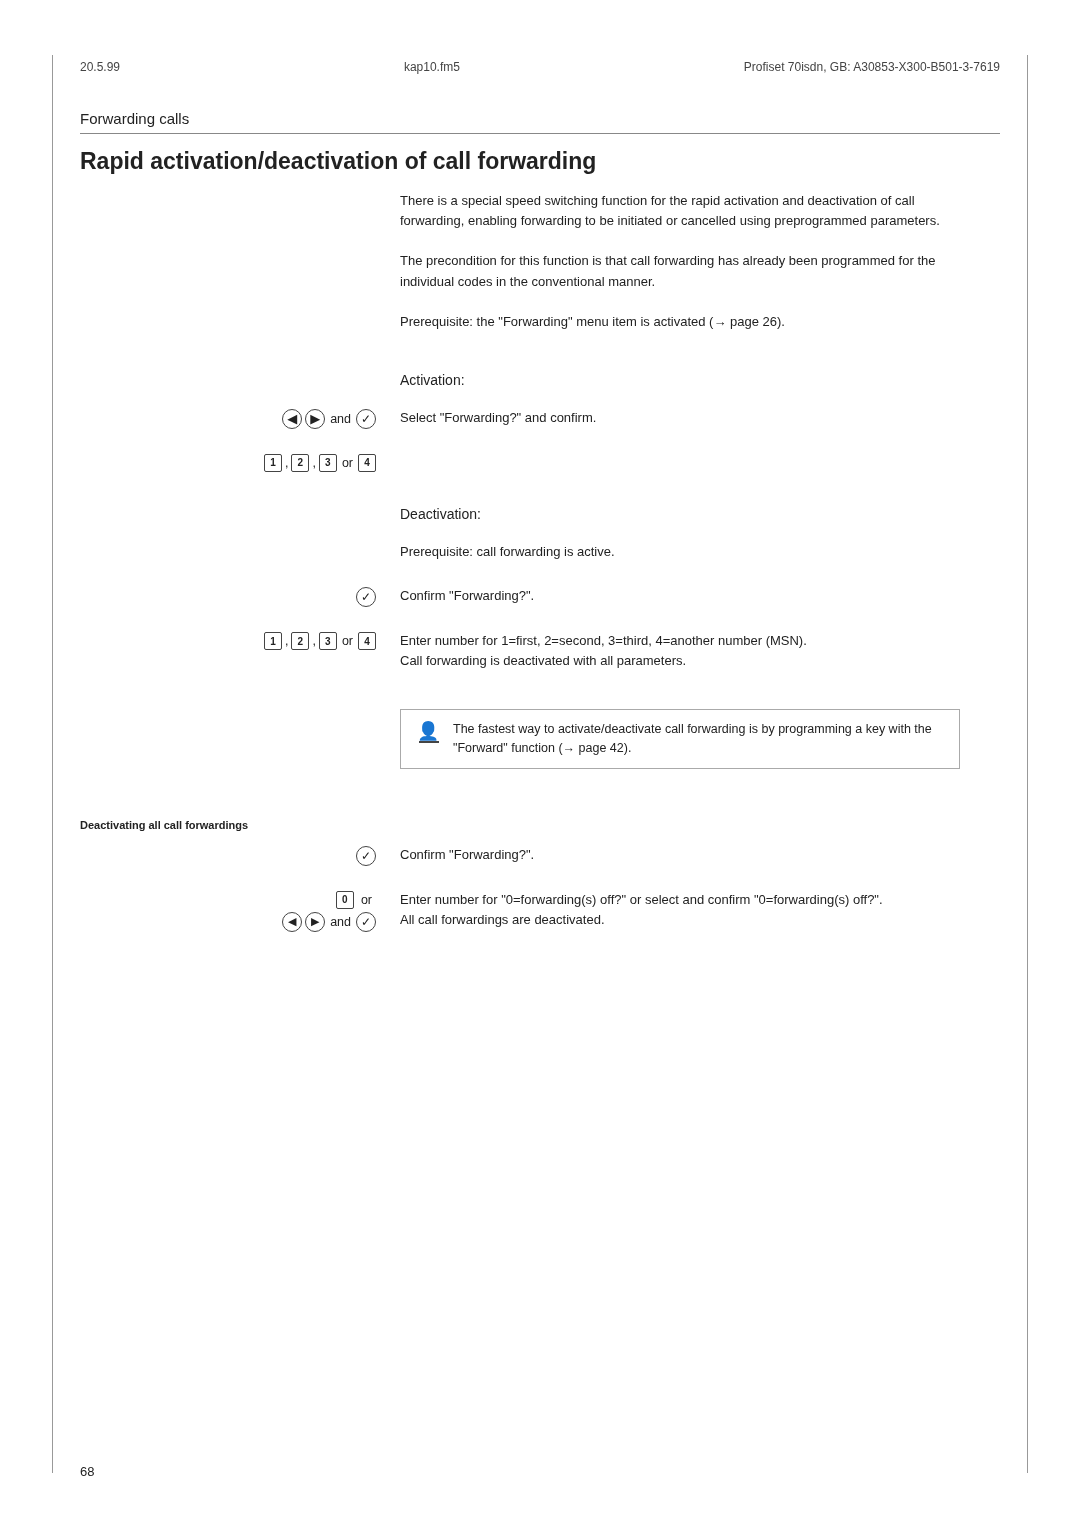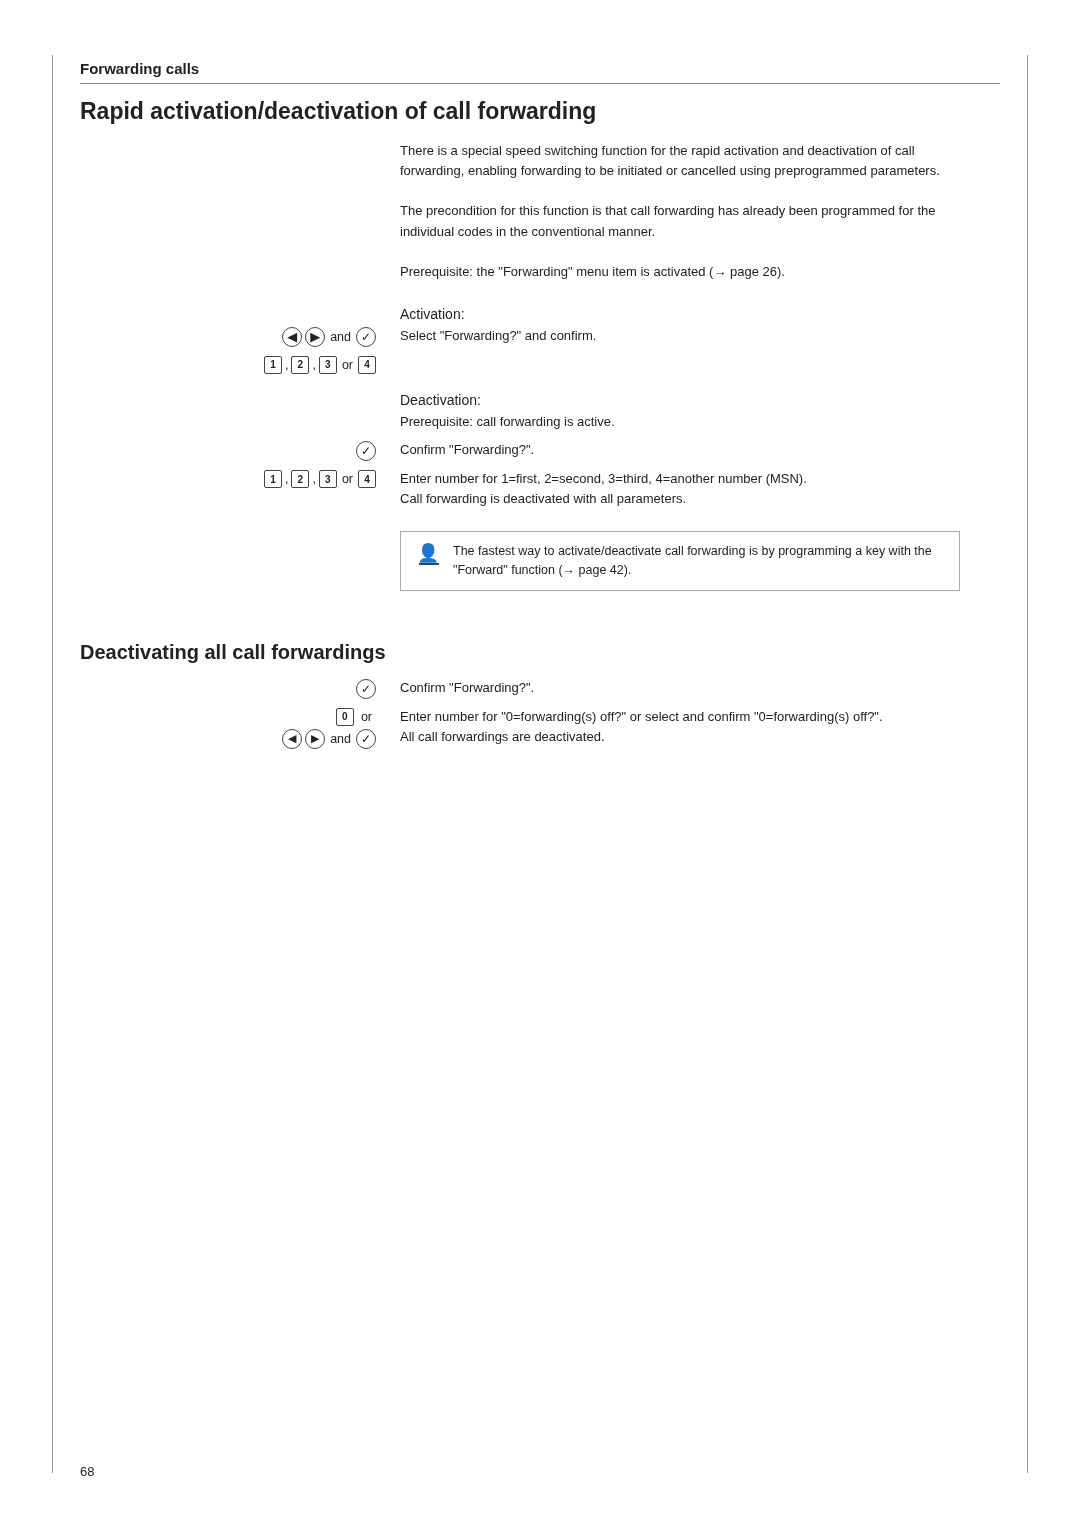--- a/index.html
+++ b/index.html
@@ -27,37 +27,37 @@
       align-items: center;
       margin-bottom: 36px;
       font-size: 12px;
       color: #444;
     }
     .header-left { display: flex; align-items: center; gap: 6px; }
 
     
     .section-title {
       font-size: 15px;
-      font-weight: bold;
+      font-weight: normal;
       margin-bottom: 6px;
       padding-bottom: 6px;
       border-bottom: 1px solid #888;
     }
 
     .main-heading {
       font-size: 23px;
       font-weight: bold;
       margin: 14px 0 16px 0;
     }
 
     
     .content-area {
       display: flex;
       flex-direction: column;
-      gap: 0;
+      gap: 16px;
     }
 
     .intro-text {
       margin-left: 320px;
       margin-bottom: 14px;
       font-size: 13px;
       line-height: 1.55;
       max-width: 560px;
     }
 
@@ -166,21 +166,21 @@
 
     .info-icon-line {
       width: 20px;
       height: 2px;
       background: #444;
       margin-top: 1px;
     }
 
     
     .section2-heading {
-      font-size: 20px;
+      font-size: 11px;
       font-weight: bold;
       margin: 30px 0 14px 0;
     }
 
     
     .page-footer {
       position: absolute;
       bottom: 49px;
       left: 80px;
       right: 80px;
@@ -211,20 +211,27 @@
       background: #999;
     }
   </style>
 </head>
 <body>
 
 <div class="page">
   <div class="vline-left"></div>
   <div class="vline-right"></div>
 
+  <div class="page-header">
+    <div class="header-left">
+      <span>20.5.99</span>
+    </div>
+    <div>kap10.fm5</div>
+    <div>Profiset 70isdn, GB: A30853-X300-B501-3-7619</div>
+  </div>
 
   <div class="section-title">Forwarding calls</div>
 
   <div class="main-heading">Rapid activation/deactivation of call forwarding</div>
 
   <div class="content-area">
 
     <div class="intro-text">
       There is a special speed switching function for the rapid activation and deactivation of call forwarding, enabling forwarding to be initiated or cancelled using preprogrammed parameters.<br><br>
       The precondition for this function is that call forwarding has already been programmed for the individual codes in the conventional manner.<br><br>

